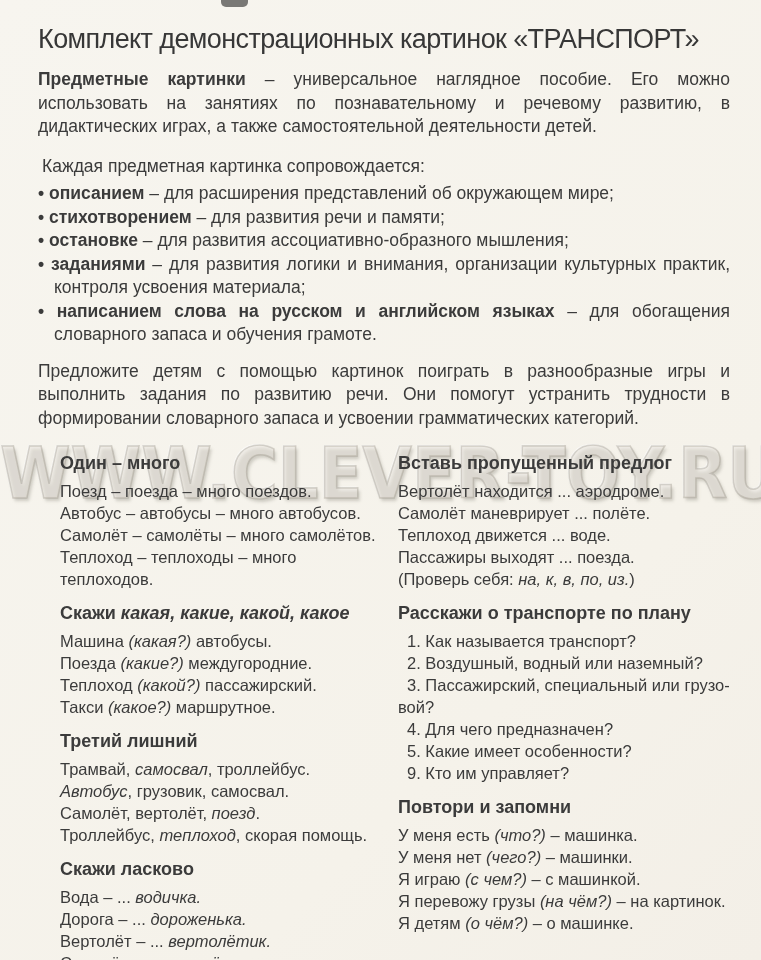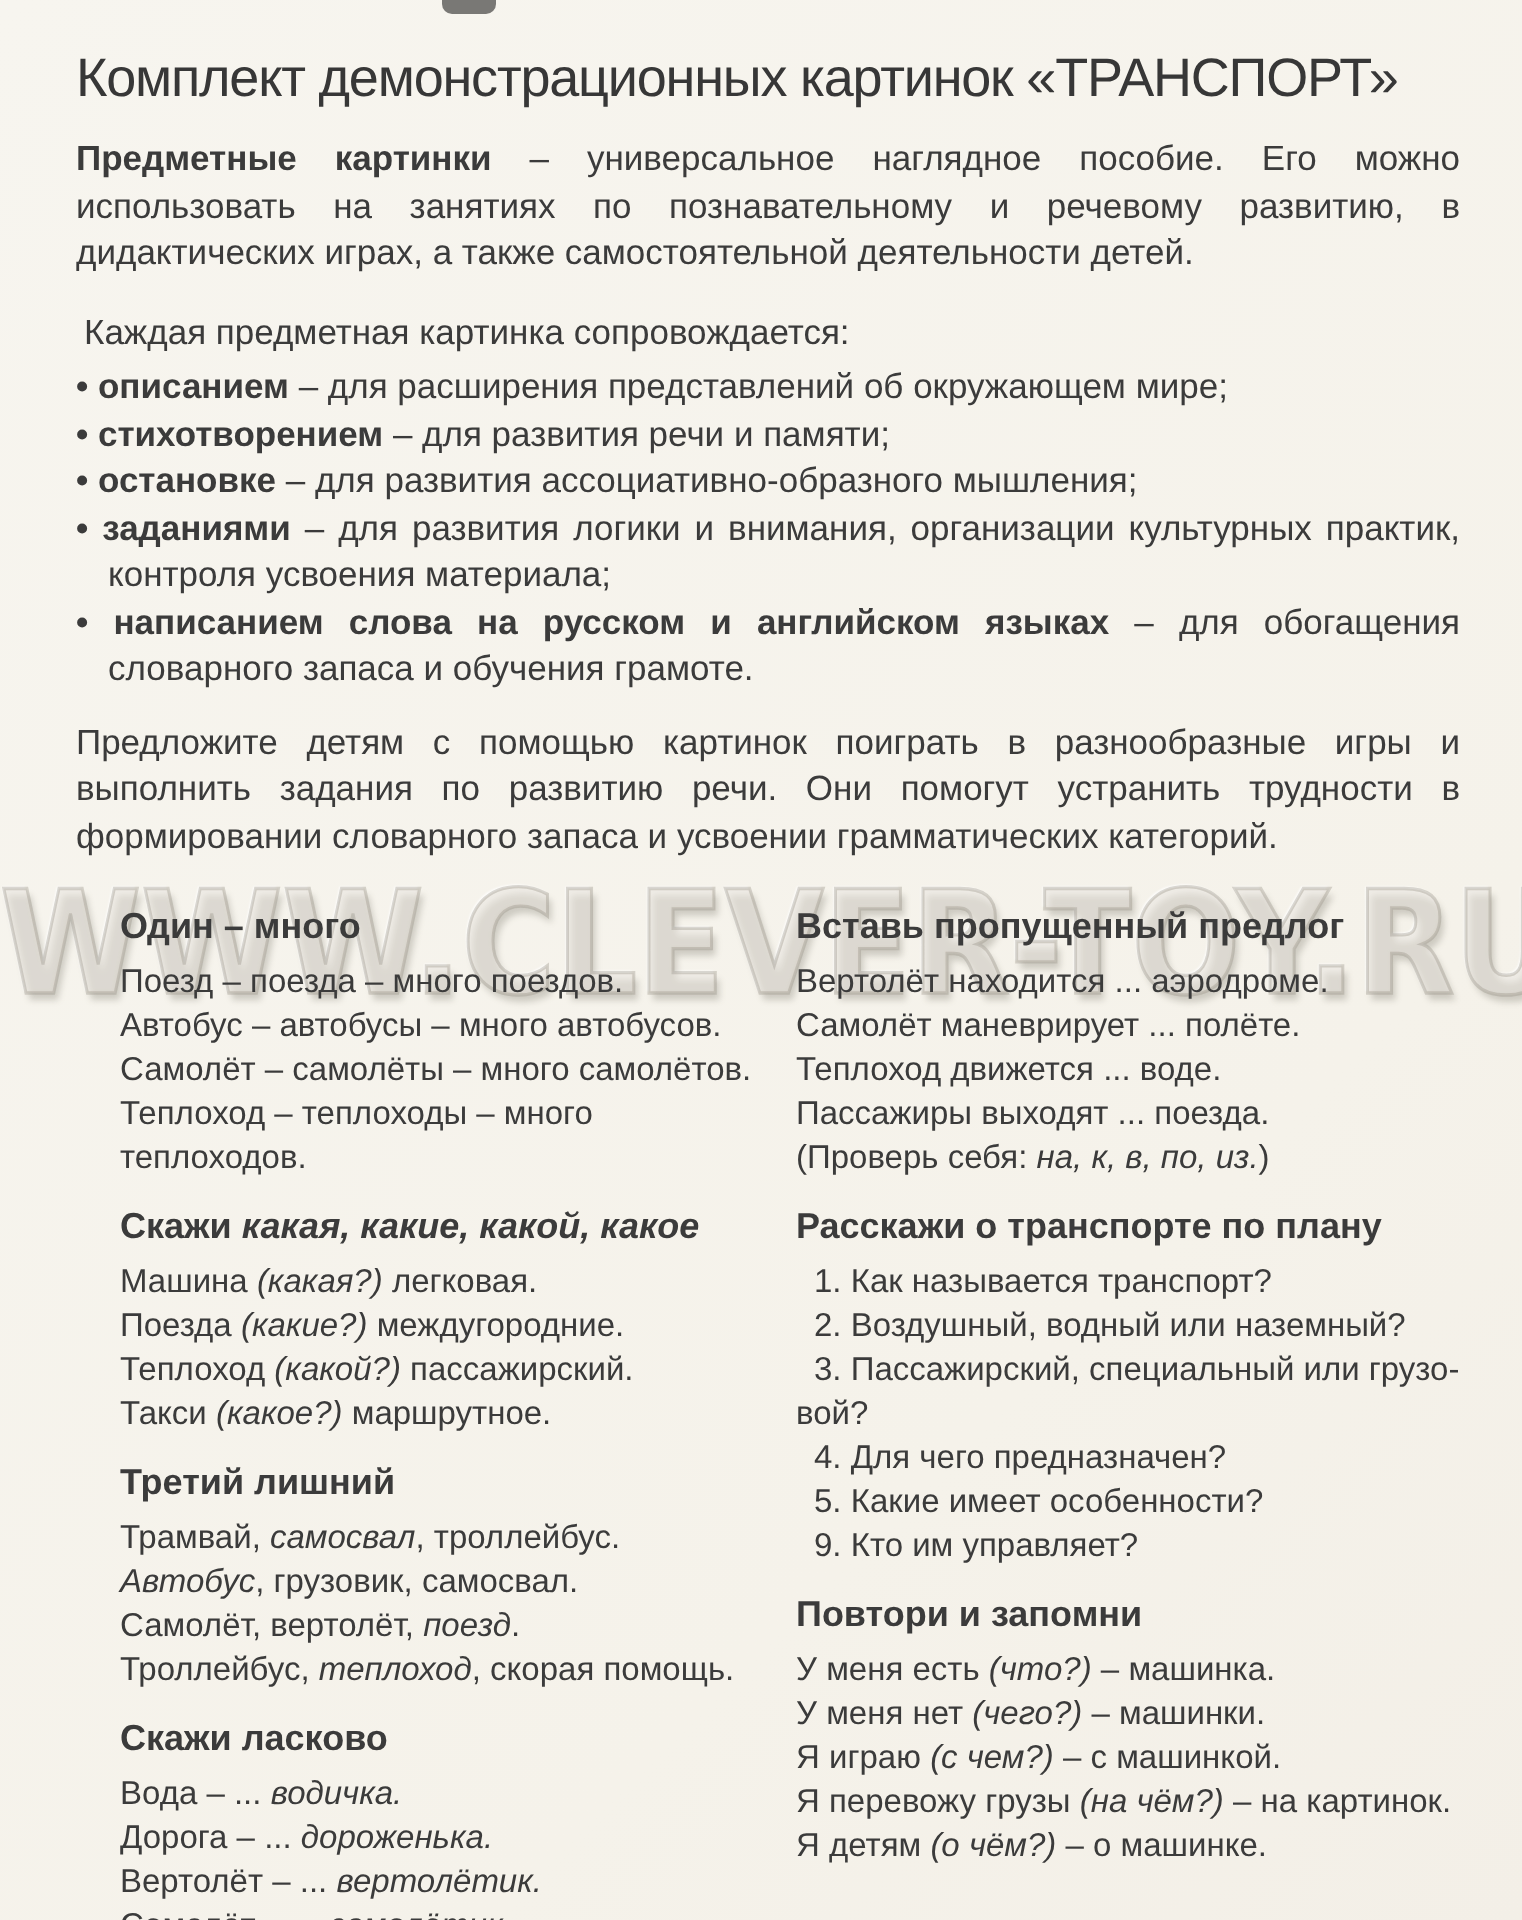--- a/index.html
+++ b/index.html
@@ -78,21 +78,21 @@
         <div>
             <div class="line"><span>Поезд – поезда – много поездов.</span></div>
             <div class="line"><span>Автобус – автобусы – много автобусов.</span></div>
             <div class="line"><span>Самолёт – самолёты – много самолётов.</span></div>
             <div class="line"><span>Теплоход – теплоходы – много теплоходов.</span></div>
           </div>
       </div>
       <div class="sec">
         <div class="sec-heading"><span class="bd">Скажи </span><span class="bd it">какая, какие, какой, какое</span></div>
         <div>
-            <div class="line"><span>Машина </span><span class="it">(какая?)</span><span> легковая.</span></div>
+            <div class="line"><span>Машина </span><span class="it">(какая?)</span><span> автобусы.</span></div>
             <div class="line"><span>Поезда </span><span class="it">(какие?)</span><span> междугородние.</span></div>
             <div class="line"><span>Теплоход </span><span class="it">(какой?)</span><span> пассажирский.</span></div>
             <div class="line"><span>Такси </span><span class="it">(какое?)</span><span> маршрутное.</span></div>
           </div>
       </div>
       <div class="sec">
         <div class="sec-heading"><span class="bd">Третий лишний</span></div>
         <div>
             <div class="line"><span>Трамвай, </span><span class="it">самосвал</span><span>, троллейбус.</span></div>
             <div class="line"><span class="it">Автобус</span><span>, грузовик, самосвал.</span></div>

